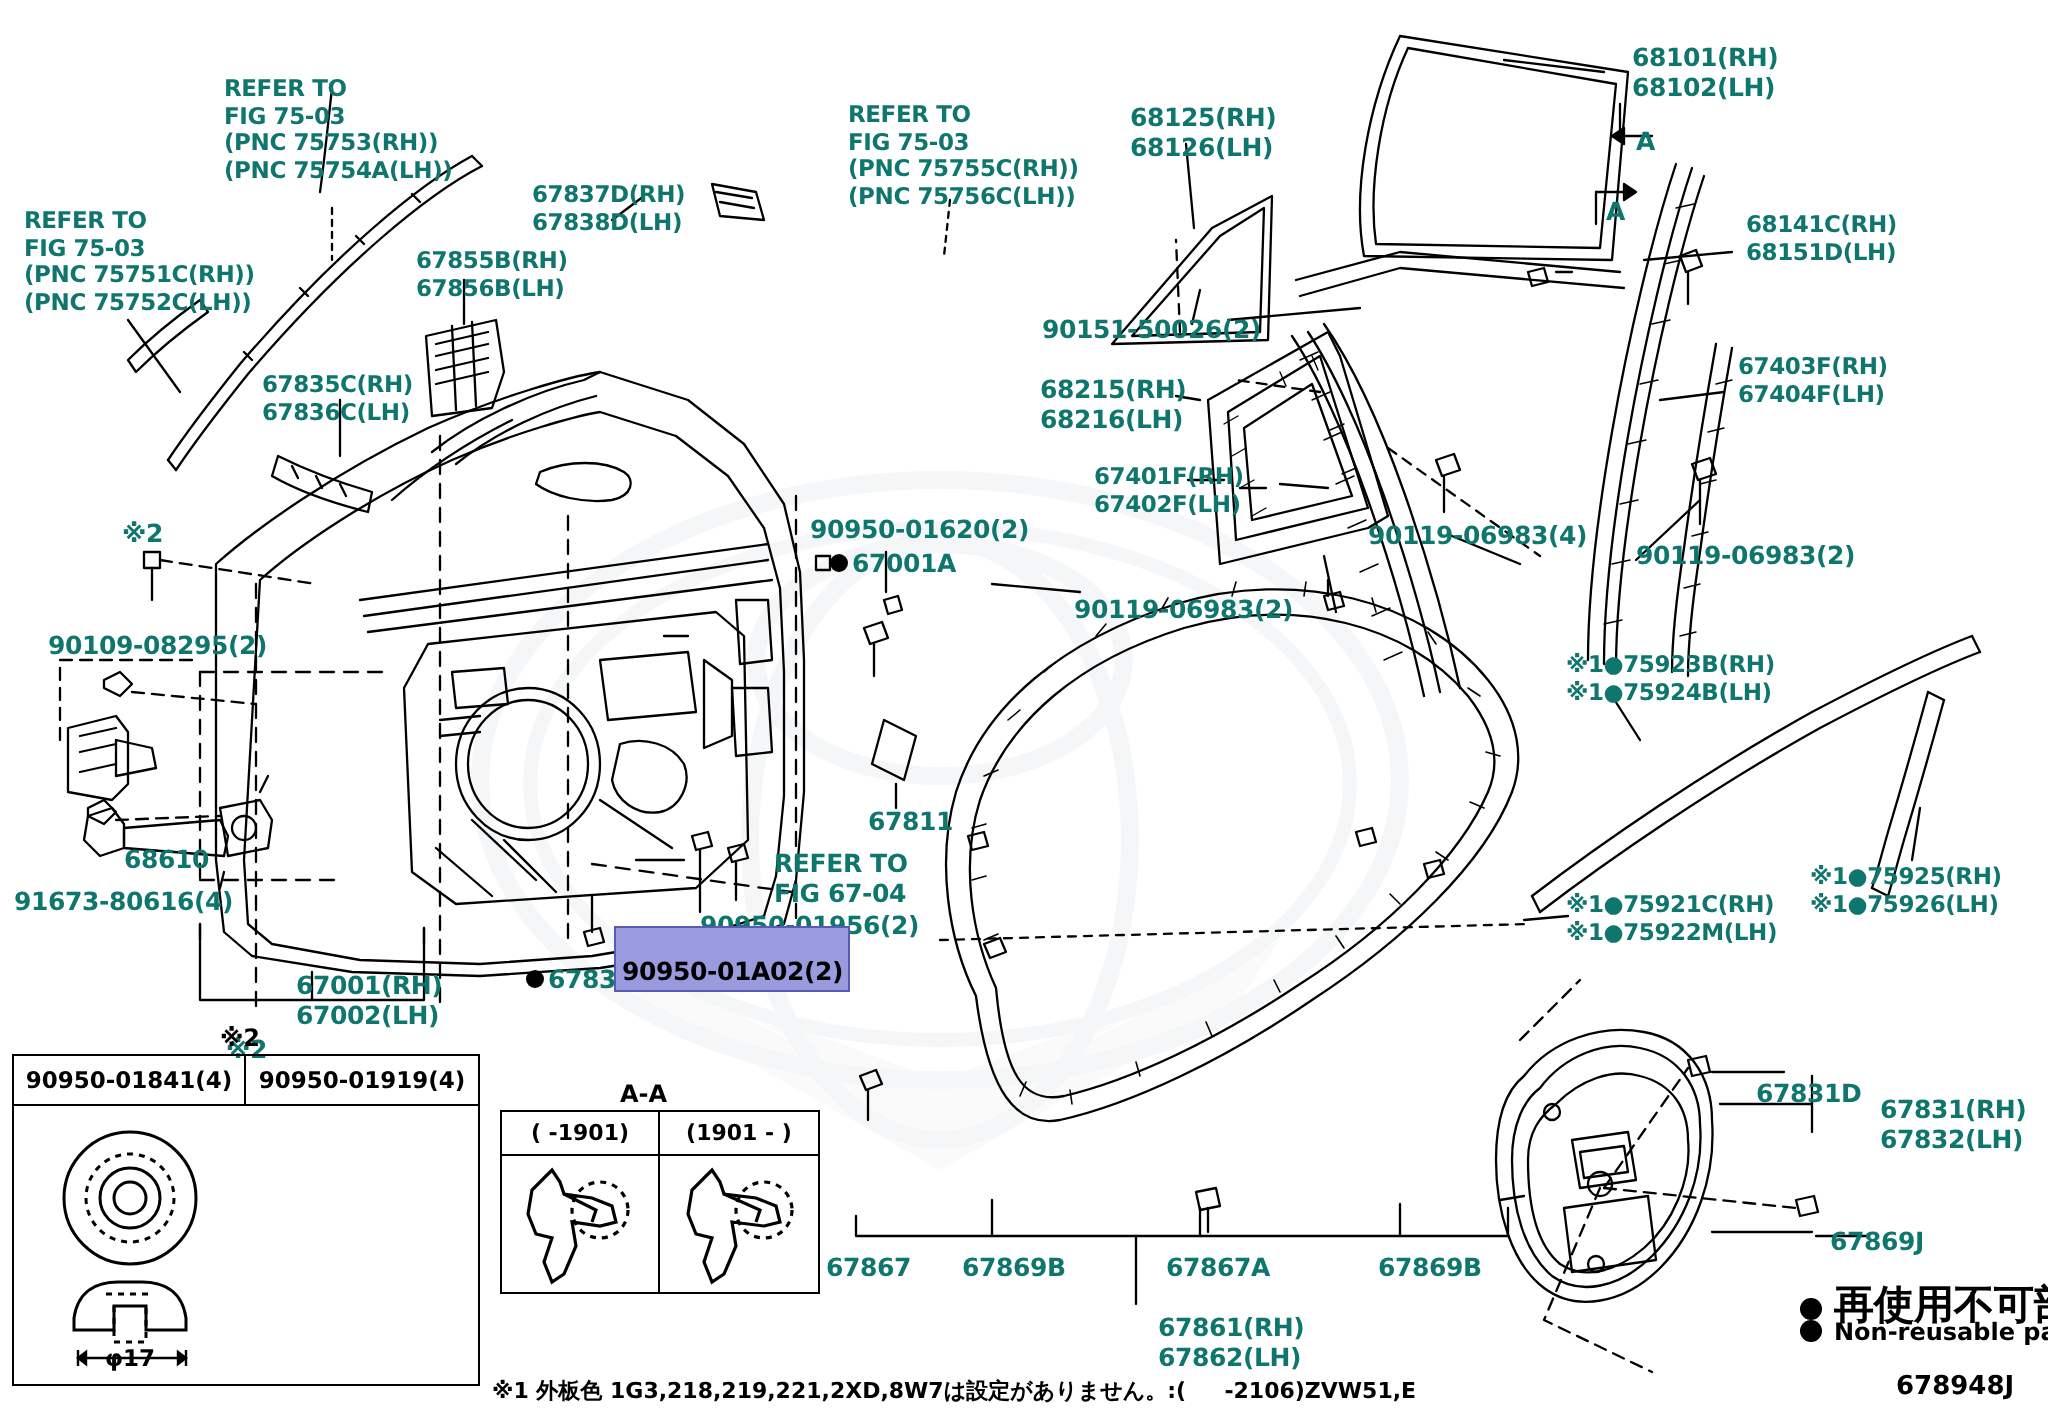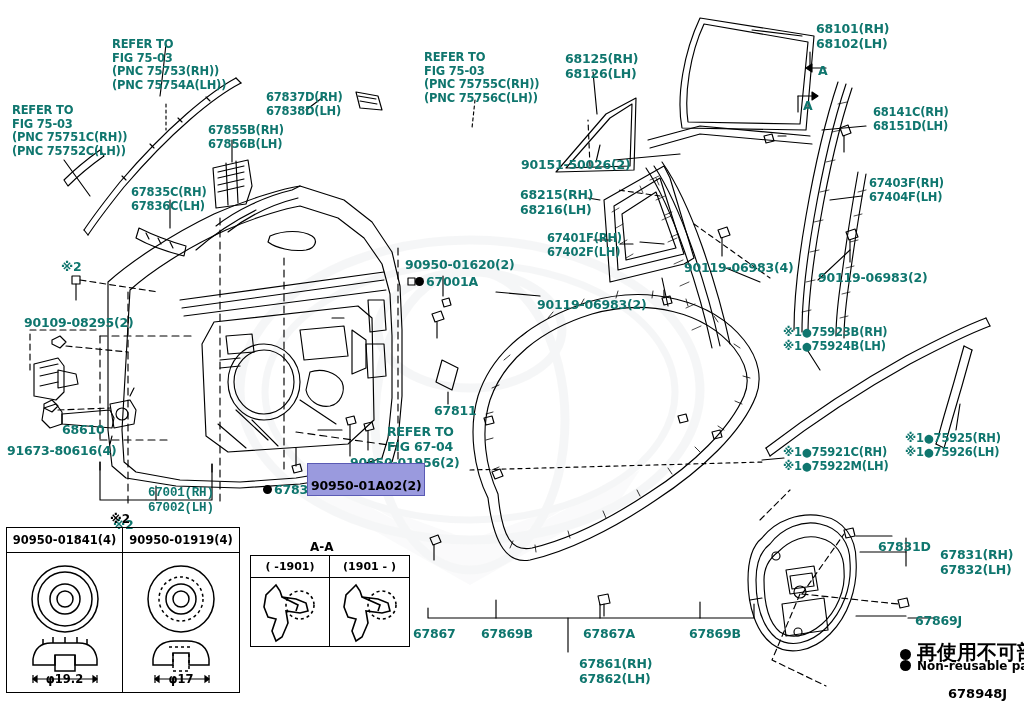--- a/index.html
+++ b/index.html
@@ -399,21 +399,21 @@
       <div class="lbl" style="left: 537px; top: 298px;">90119-06983(2)</div>
       <div class="lbl" style="left: 405px; top: 258px;">90950-01620(2)</div>
       <div class="lbl" style="left: 415px; top: 275px;"><span class="bdot" style="margin-right: 2px;"></span><span>67001A</span></div>
       <div class="lbl" style="left: 24px; top: 316px;">90109-08295(2)</div>
       <div class="lbl" style="left: 62px; top: 423px;">68610</div>
       <div class="lbl" style="left: 7px; top: 444px;">91673-80616(4)</div>
       <div class="lbl" style="left: 434px; top: 404px;">67811</div>
       <div class="lbl" style="left: 387px; top: 425px;">REFER TO
 FIG 67-04</div>
       <div class="lbl" style="left: 350px; top: 456px;">90950-01956(2)</div>
-      <div class="lbl" style="left: 148px; top: 486px; font-family: Liberation Mono, monospace;">67001(RH)
+      <div class="lbl" style="left: 148px; top: 486px;">67001(RH)
 67002(LH)</div>
       <div class="lbl" style="left: 263px; top: 483px;"><span class="bdot" style="margin-right: 2px;"></span><span>67837B</span></div>
       <div class="lbl sm" style="left: 783px; top: 326px;">※1●75923B(RH)
 ※1●75924B(LH)</div>
       <div class="lbl sm" style="left: 783px; top: 446px;">※1●75921C(RH)
 ※1●75922M(LH)</div>
       <div class="lbl sm" style="left: 905px; top: 432px;">※1●75925(RH)
 ※1●75926(LH)</div>
       <div class="lbl" style="left: 878px; top: 540px;">67831D</div>
       <div class="lbl" style="left: 940px; top: 548px;">67831(RH)
@@ -433,40 +433,20 @@
 
   <div class="hl" id="hl-part" style="left: 307px; top: 463px; background: rgb(154, 154, 222); border-color: rgb(90, 90, 180);">90950-01A02(2)</div>
 
   <div class="aa-title" style="left:110px;top:512px;">※2</div>
   <div class="tbl" style="left:6px;top:527px;width:234px;height:166px;">
     <div class="row hdr" style="height:24px;">
       <div class="cell" style="width:116px;height:100%;">90950-01841(4)</div>
       <div class="cell" style="width:116px;height:100%;">90950-01919(4)</div>
     </div>
     <div class="row body" style="height:139px;">
-      <div class="cell" style="width:116px;height:100%;">
-        <svg width="112" height="136" viewBox="0 0 112 136">
-          <g fill="none" stroke="#000" stroke-width="1.5">
-            <circle cx="56" cy="44" r="33"></circle>
-            <circle cx="56" cy="44" r="27"></circle>
-            <circle cx="56" cy="44" r="15"></circle>
-            <circle cx="56" cy="44" r="8"></circle>
-            <path d="M24 104 C26 92 34 88 42 88 L70 88 C78 88 86 92 88 104 L88 110 L66 110 L66 100 L46 100 L46 110 L24 110 Z"></path>
-            <path d="M46 100 L46 116 L66 116 L66 100"></path>
-            <path d="M34 90 l0 -6 M44 88 l0 -6 M56 88 l0 -6 M68 88 l0 -6 M78 90 l0 -6"></path>
-          </g>
-          <g stroke="#000" stroke-width="1.2" fill="none">
-            <path d="M24 124 L88 124"></path>
-            <path d="M24 120 L24 128 M88 120 L88 128"></path>
-            <path d="M28 121 L24 124 L28 127 Z" fill="#000"></path>
-            <path d="M84 121 L88 124 L84 127 Z" fill="#000"></path>
-          </g>
-        </svg>
-        <span class="dim">φ19.2</span>
-      </div>
       <div class="cell" style="width:116px;height:100%;">
         <svg width="112" height="136" viewBox="0 0 112 136">
           <g fill="none" stroke="#000" stroke-width="1.5">
             <circle cx="56" cy="44" r="33"></circle>
             <circle cx="56" cy="44" r="22" stroke-dasharray="3 3"></circle>
             <circle cx="56" cy="44" r="15"></circle>
             <circle cx="56" cy="44" r="8"></circle>
             <path d="M28 104 C30 90 40 86 50 86 L62 86 C72 86 82 90 84 104 L84 110 L64 110 L64 98 L48 98 L48 110 L28 110 Z"></path>
             <path d="M48 98 L48 116 L64 116 L64 98" stroke-dasharray="3 3"></path>
             <path d="M44 92 L68 92" stroke-dasharray="3 3"></path>
@@ -515,14 +495,15 @@
 
   <div class="legend-row" style="left:900px;top:639px;font-size:20px;">
     <span class="legend-dot"></span><span>再使用不可部品</span>
   </div>
   <div class="legend-row" style="left:900px;top:659px;font-size:12px;">
     <span class="legend-dot"></span><span>Non-reusable part</span>
   </div>
 
   <div class="figcode" style="left:948px;top:686px;">678948J</div>
 
+  <div class="footnote" style="left:246px;top:688px;">※1 外板色 1G3,218,219,221,2XD,8W7は設定がありません。:(     -2106)ZVW51,E</div>
 
 </div>
 
 </body></html>

